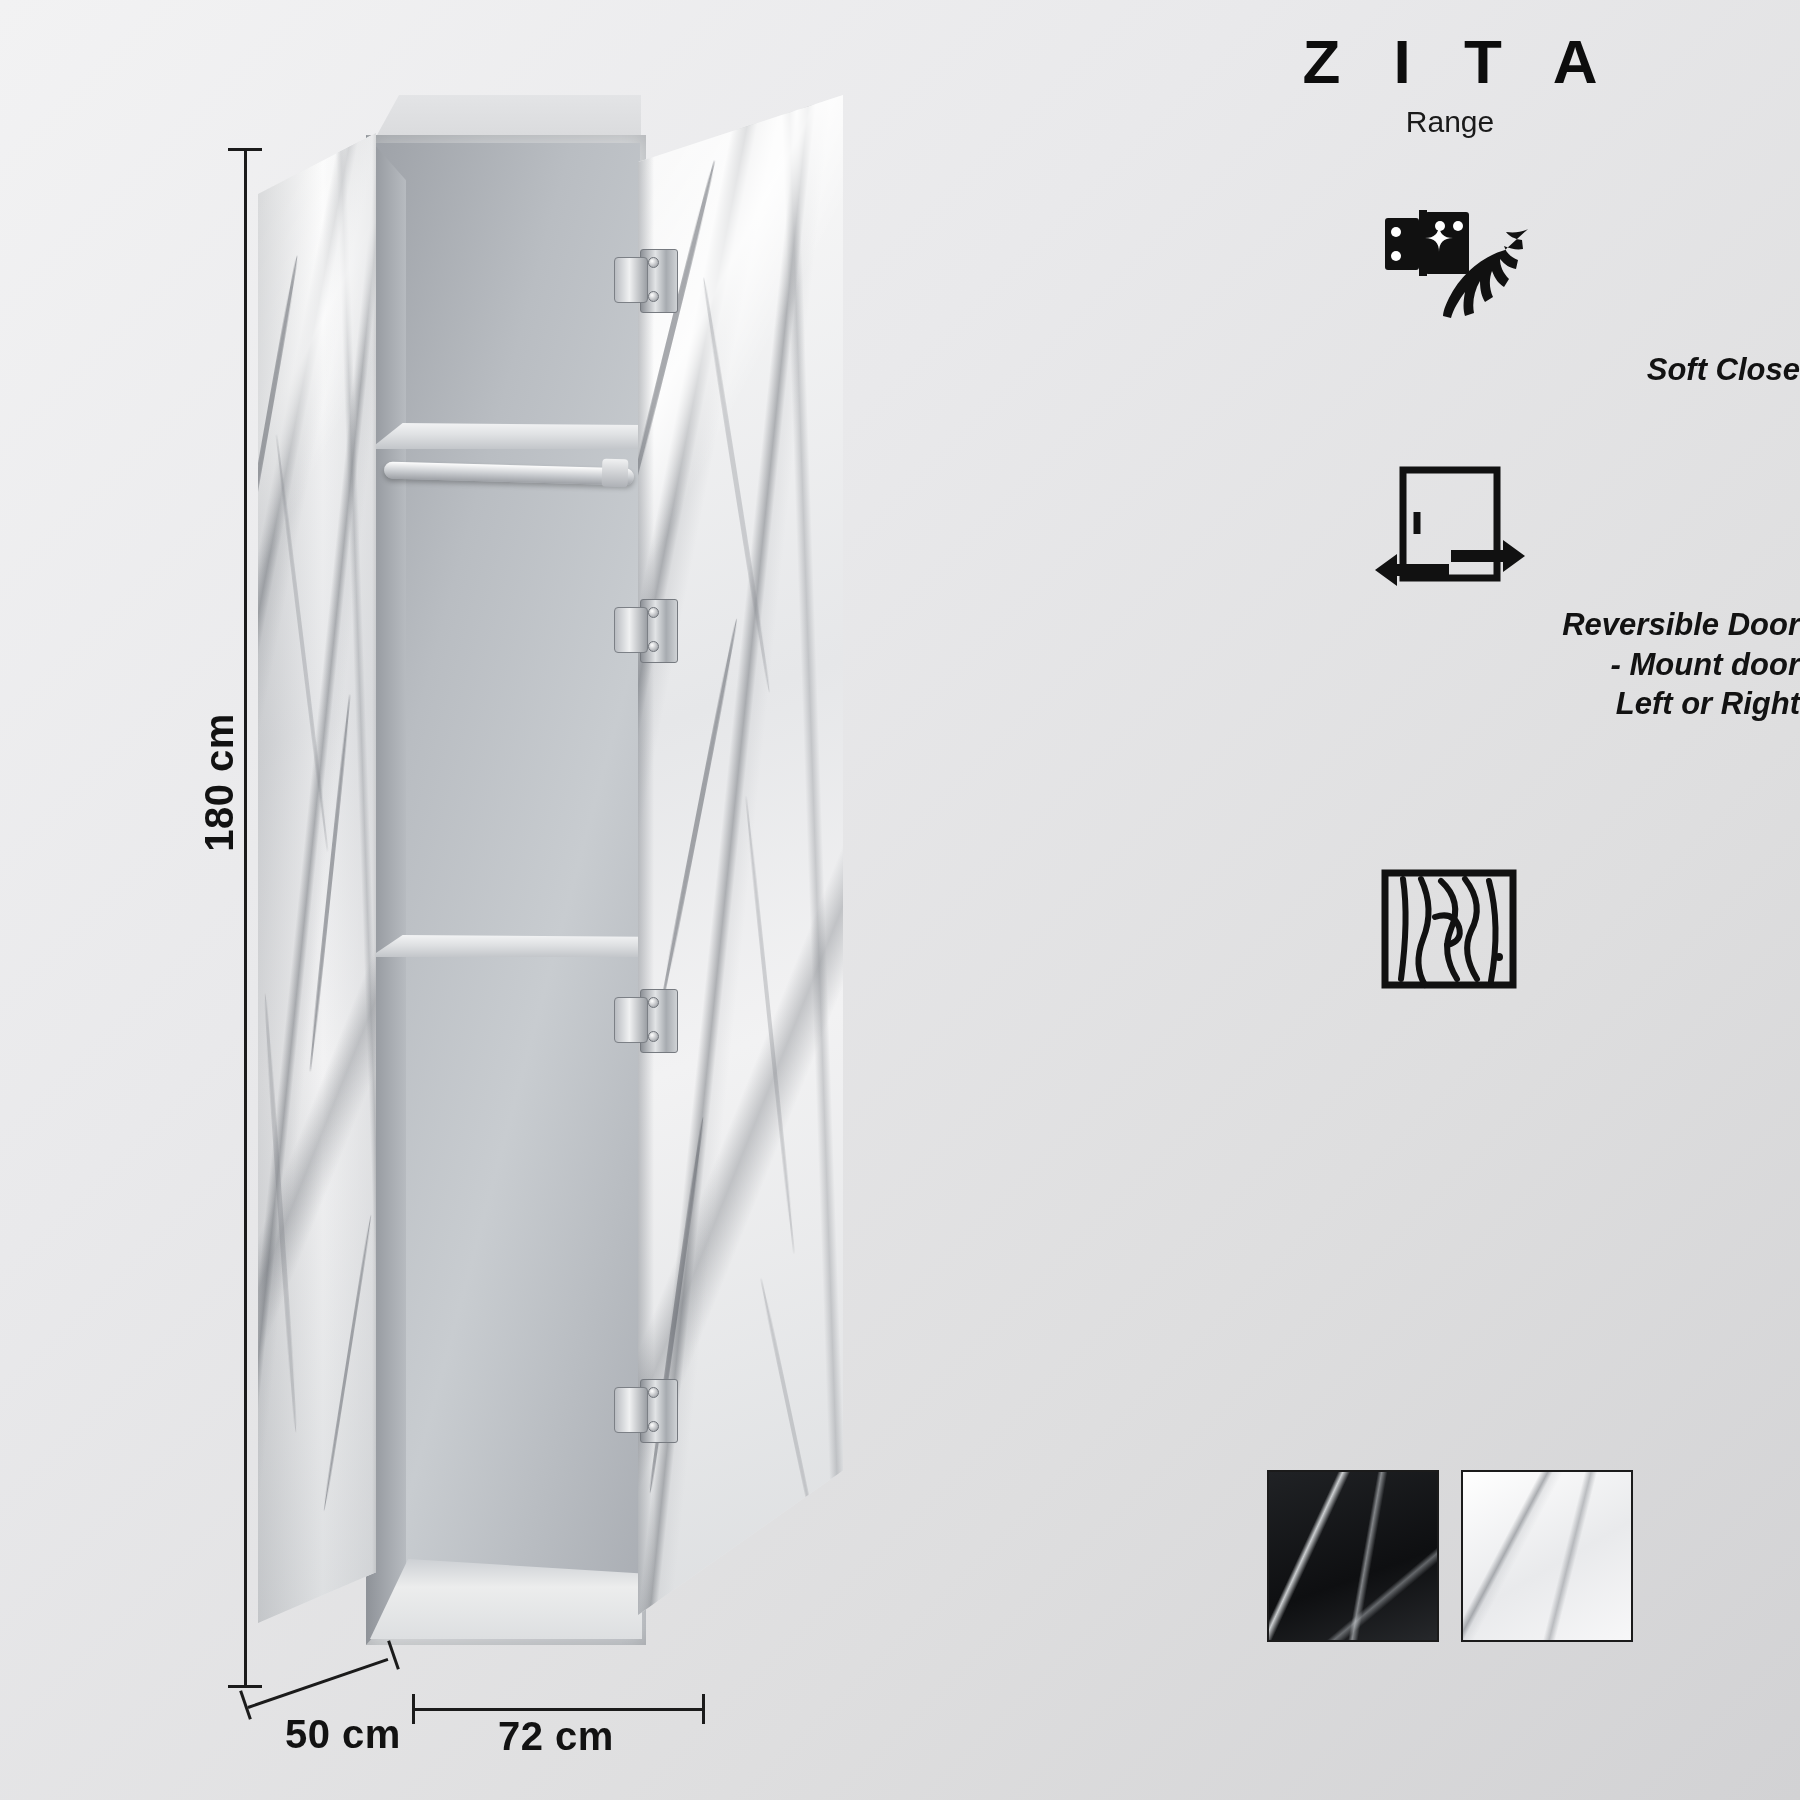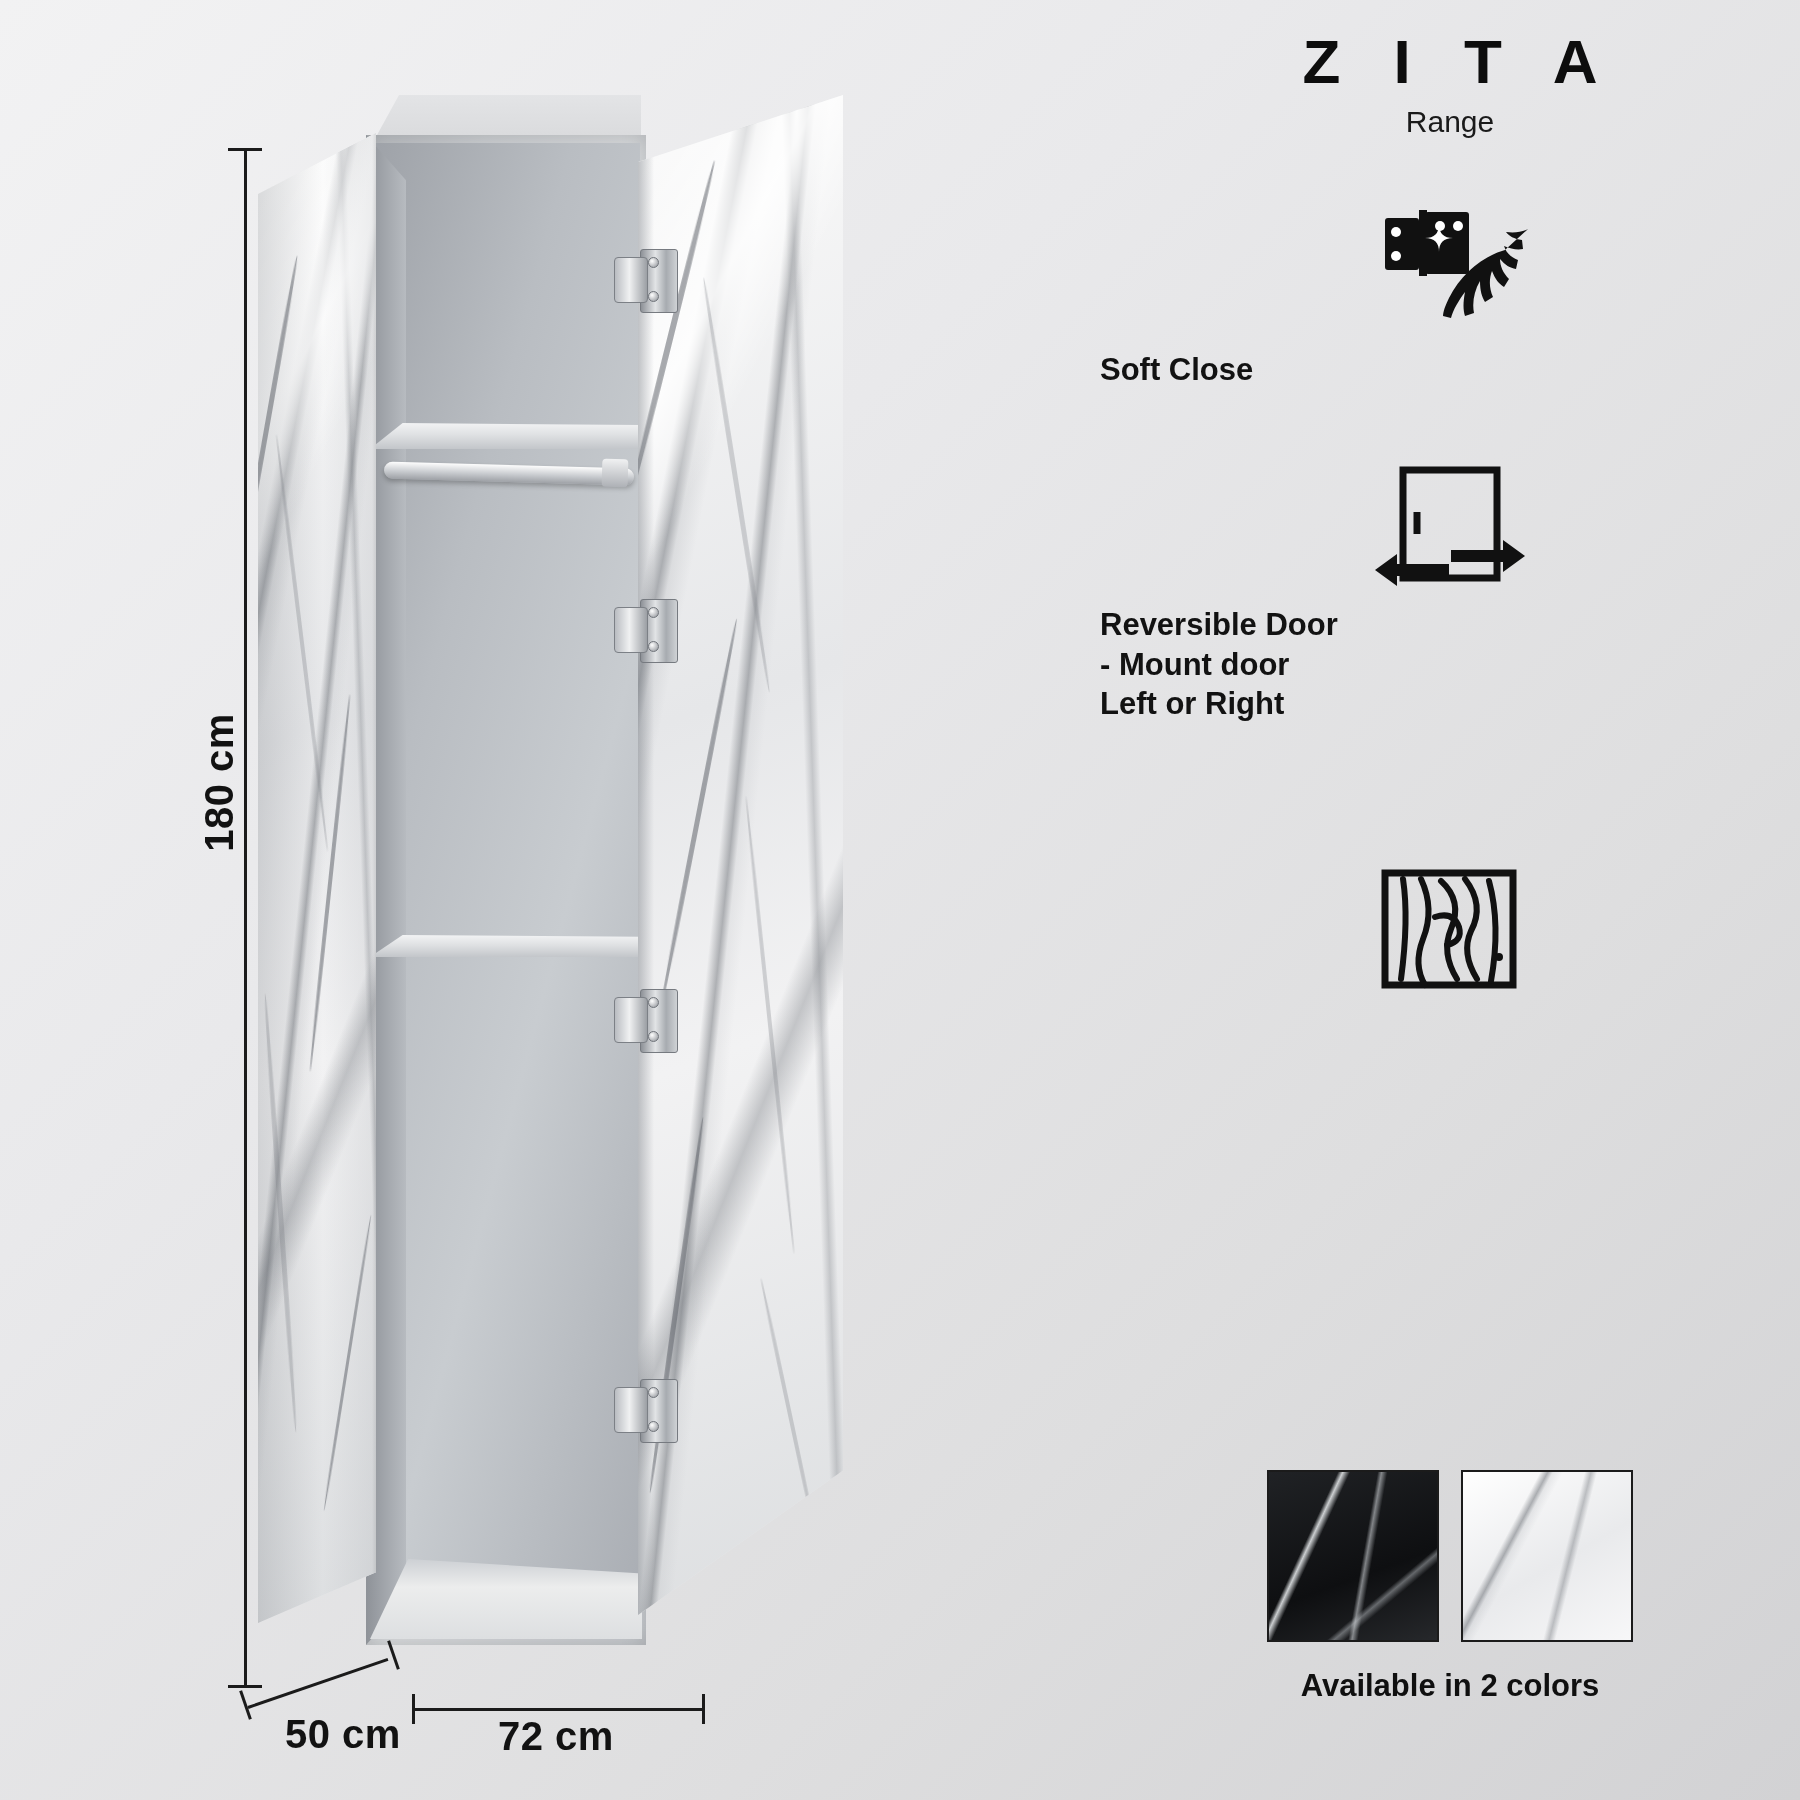--- a/index.html
+++ b/index.html
@@ -237,21 +237,22 @@
     font-size: 30px;
     color: #1a1a1a;
     margin-top: 8px;
     text-align: center;
   }
 
   .feature {
     position: absolute;
     left: 0;
     width: 700px;
-    text-align: left;
+    text-align: right;
+    font-style: italic;
   }
   .feature .icon-wrap {
     height: 150px;
     display: flex;
     align-items: center;
     justify-content: center;
   }
   .feature .caption {
     font-size: 31px;
     font-weight: 700;
@@ -450,15 +451,14 @@
       </svg>
     </div>
   </div>
 
 
   <div id="swatches">
     <div class="swatch-row">
       <div class="swatch swatch-dark"></div>
       <div class="swatch swatch-white"></div>
     </div>
-    <div id="swatch-caption">Available in 2 colors</div>
   </div>
 </div>
 
 </body></html>

